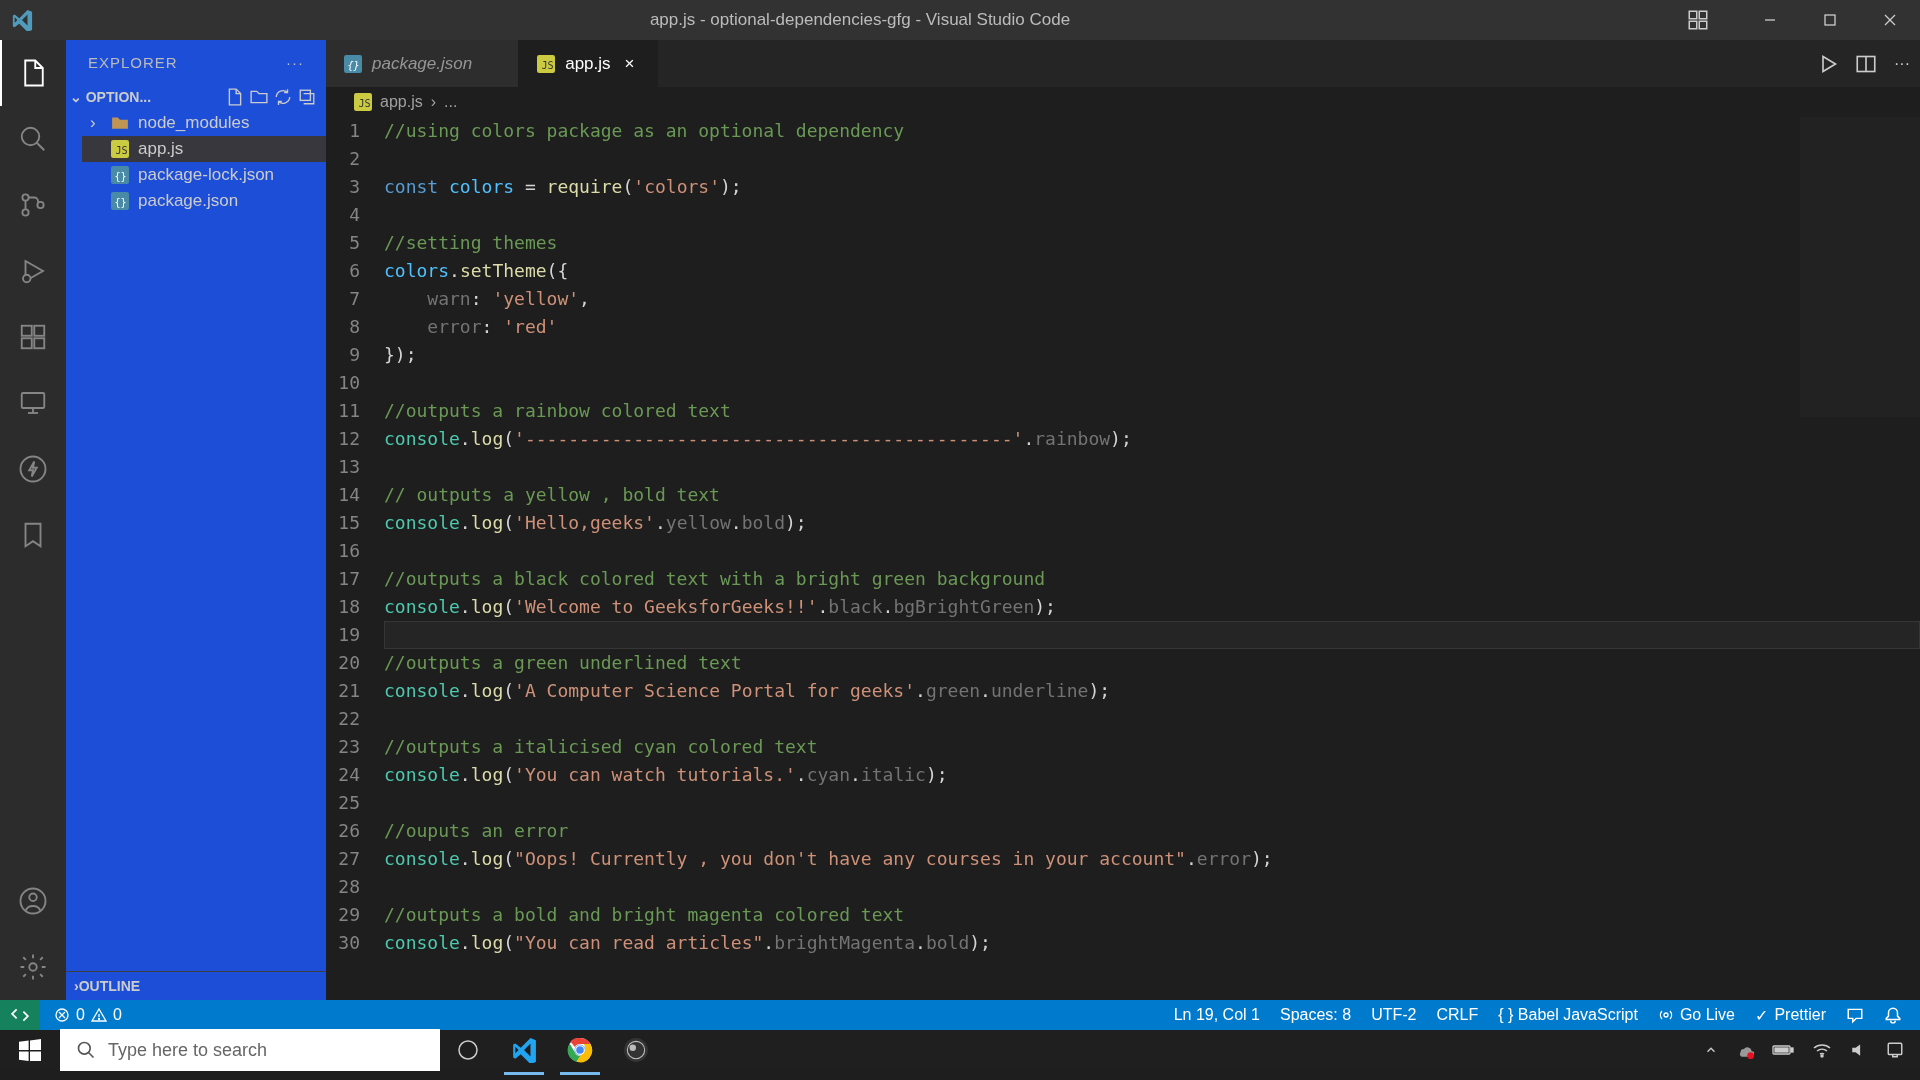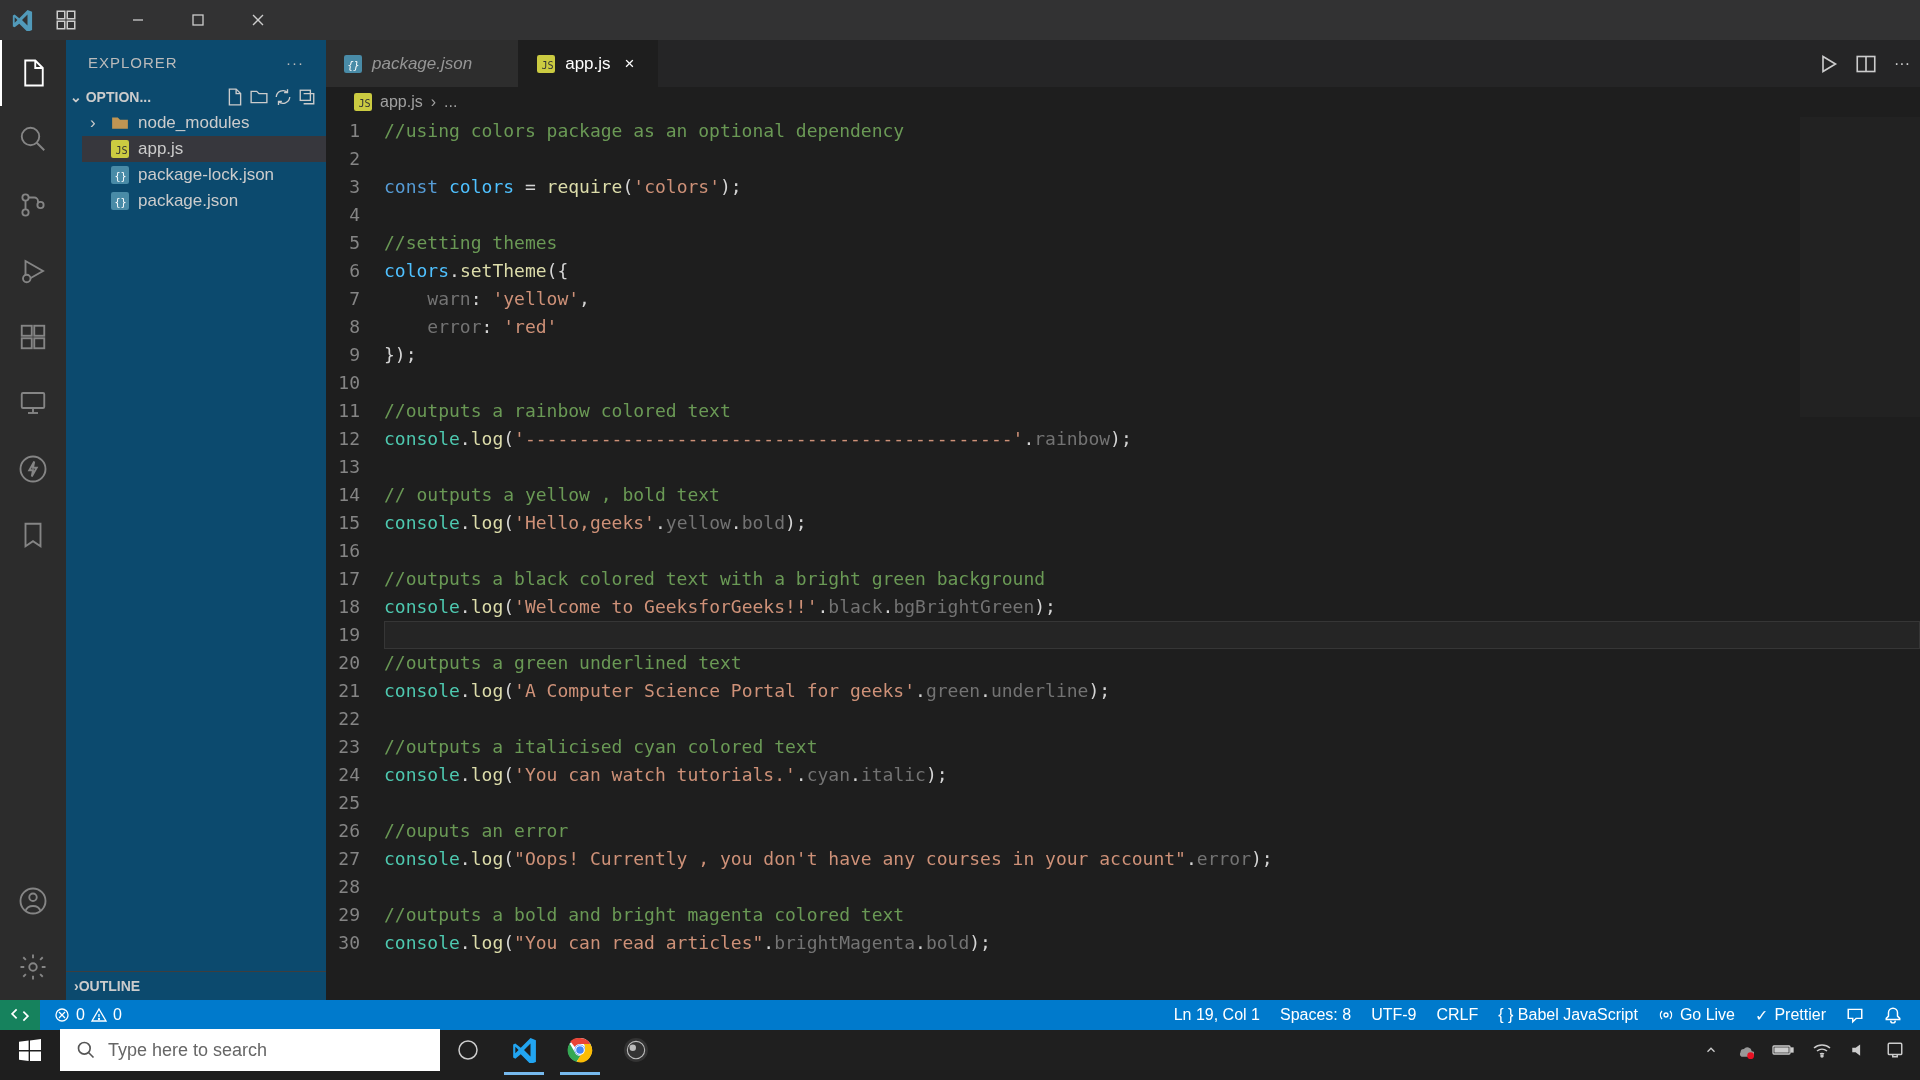--- a/index.html
+++ b/index.html
@@ -14,21 +14,21 @@
 .title-bar .ctrl { width: 60px; height: 40px; display: flex; align-items: center; justify-content: center; cursor: pointer; }
 .title-bar .layout-icon { width: 44px; display:flex; align-items:center; justify-content:center; margin-right:20px; }
 
 .main { display: flex; height: calc(100% - 40px - 30px - 50px); }
 
 .activity-bar { width: 66px; background: #2c2c2c; display: flex; flex-direction: column; align-items: center; }
 .activity-bar .act { width: 66px; height: 66px; display: flex; align-items: center; justify-content: center; cursor: pointer; color: #858585; }
 .activity-bar .act.active { color: #fff; border-left: 2px solid #fff; }
 .activity-bar .spacer { flex: 1; }
 
-.sidebar { width: 260px; background: #0c4a6e; display: flex; flex-direction: column; font-size: 16px; }
+.sidebar { width: 260px; background: #1d4ed8; display: flex; flex-direction: column; font-size: 16px; }
 .sidebar .header { height: 44px; display: flex; align-items: center; padding: 0 22px; font-size: 15px; color: #bbb; justify-content: space-between; letter-spacing: 1px; }
 .sidebar .section { color: #ccc; }
 .sidebar .section-title { display: flex; align-items: center; padding: 4px 4px; font-size: 14px; font-weight: bold; color: #ccc; }
 .sidebar .section-title .caret { margin-right: 4px; }
 .sidebar .section-icons { margin-left: auto; display: flex; gap: 6px; padding-right: 6px; color: #bbb; }
 .sidebar .files { padding-left: 16px; }
 .sidebar .file { display: flex; align-items: center; padding: 3px 8px; gap: 8px; cursor: pointer; font-size: 17px; }
 .sidebar .file.selected { background: #37373d; }
 .sidebar .folder-caret { width: 12px; color: #ccc; }
 .sidebar .file-icon { width: 20px; height: 20px; display: flex; align-items: center; justify-content: center; }
@@ -79,20 +79,21 @@
 </style>
 </head>
 <body>
 
 <div class="title-bar">
   <div class="logo">
     <svg width="22" height="22" viewBox="0 0 24 24">
         <path fill="#519aba" d="M23 3l-5-2-9 9-5-4-2 1v12l2 1 5-4 9 9 5-2V3zM4 15V9l3 3-3 3zm14 3l-6-6 6-6v12z"></path>
       </svg>
   </div>
+  <div class="title">app.js - optional-dependencies-gfg - Visual Studio Code</div>
   <div class="layout-icon">
     <svg width="20" height="20" viewBox="0 0 16 16" fill="none" stroke="#ccc" stroke-width="1.2">
         <rect x="1" y="1" width="6" height="6"></rect>
         <rect x="9" y="1" width="6" height="6"></rect>
         <rect x="1" y="9" width="6" height="6"></rect>
         <rect x="9" y="9" width="6" height="6"></rect>
       </svg>
   </div>
   <div class="controls">
     <div class="ctrl">
@@ -373,21 +374,21 @@
     <svg width="16" height="16" viewBox="0 0 16 16" fill="none" stroke="#fff" stroke-width="1.3">
         <path d="M8 2l7 12H1L8 2z"></path>
         <line x1="8" y1="7" x2="8" y2="10"></line>
         <circle cx="8" cy="12" r="0.5" fill="#fff"></circle>
       </svg>
     <span>0</span>
   </div>
   <div class="sb-spacer"></div>
   <div class="sb-item">Ln 19, Col 1</div>
   <div class="sb-item">Spaces: 8</div>
-  <div class="sb-item">UTF-9</div>
+  <div class="sb-item">UTF-2</div>
   <div class="sb-item">CRLF</div>
   <div class="sb-item">{ } Babel JavaScript</div>
   <div class="sb-item">
     <svg width="16" height="16" viewBox="0 0 16 16" fill="none" stroke="#fff" stroke-width="1.3">
         <circle cx="8" cy="8" r="2"></circle>
         <path d="M4 4a6 6 0 000 8M12 4a6 6 0 010 8"></path>
       </svg>
     <span>Go Live</span>
   </div>
   <div class="sb-item">

